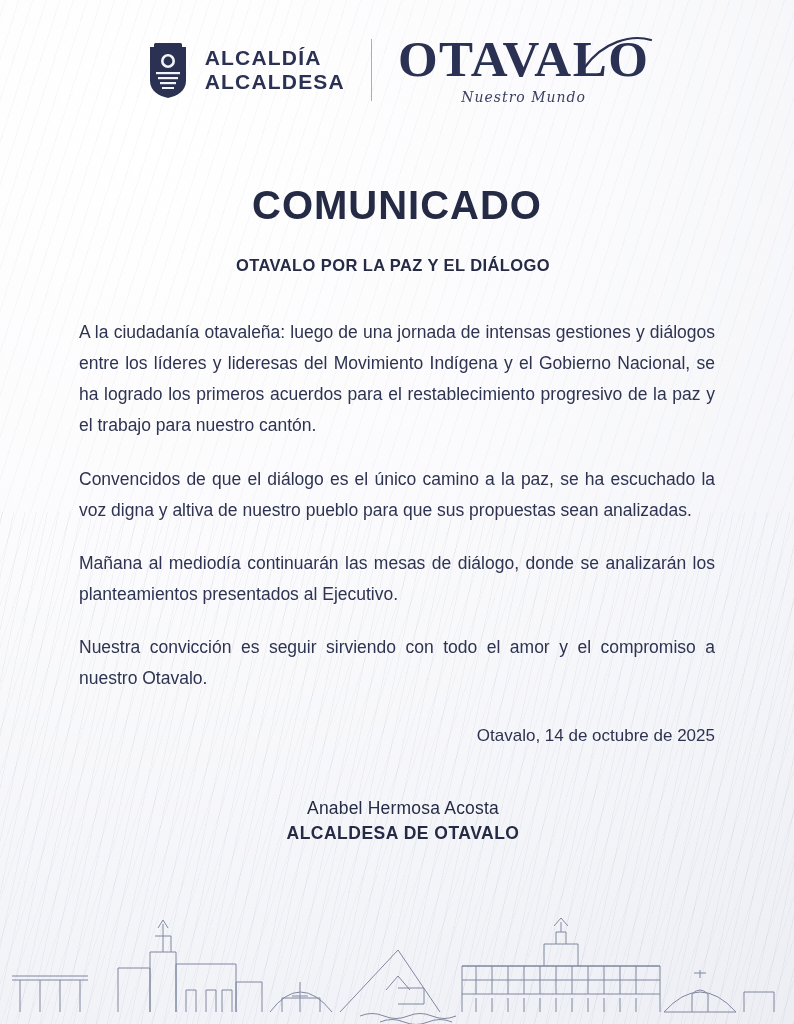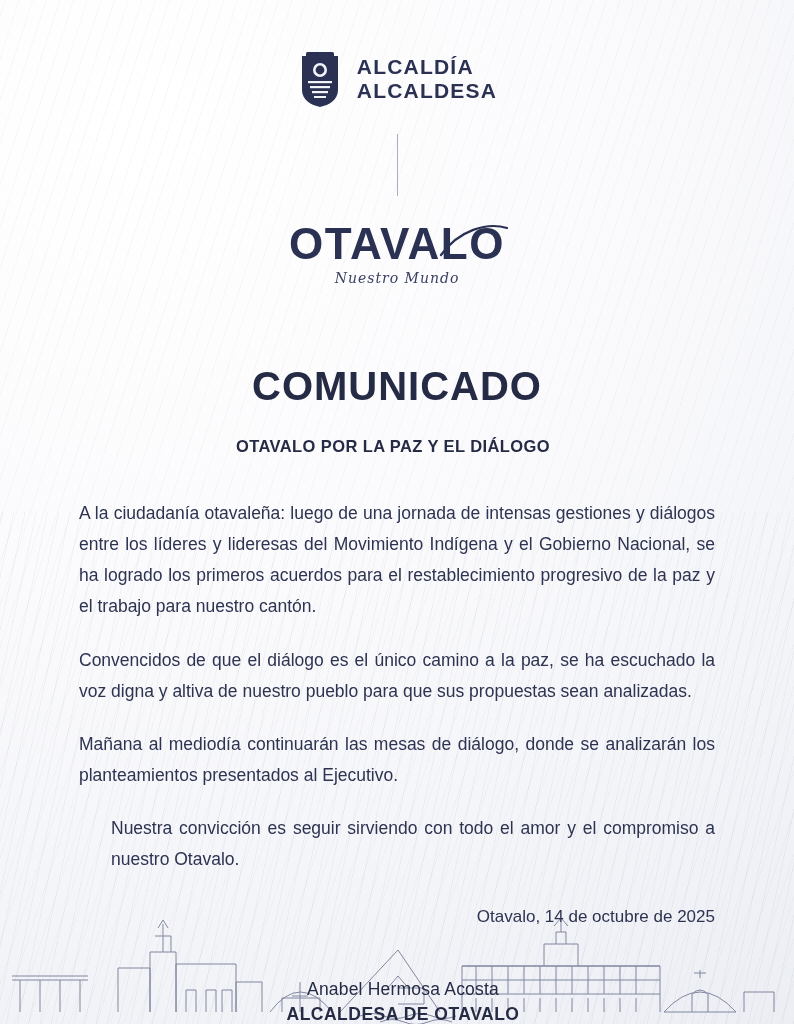--- a/index.html
+++ b/index.html
@@ -57,22 +57,21 @@
     position: relative;
     z-index: 3;
   }
 
   
   .header {
     display: flex;
     align-items: center;
     justify-content: center;
     gap: 26px;
-    padding-top: 50px;
-    flex-direction: column;
+    padding-top: 34px;
   }
   .brand-left {
     display: flex;
     align-items: center;
     gap: 14px;
   }
   .shield {
     width: 46px;
     height: 58px;
   }
@@ -93,25 +92,25 @@
     width: 1px;
     height: 62px;
     background: #a9aec3;
   }
   .brand-right {
     text-align: center;
     color: #2b3152;
     position: relative;
   }
   .otavalo-word {
-    font-size: 44px;
+    font-size: 51px;
     font-weight: 700;
     letter-spacing: 1.5px;
     line-height: 1;
-    font-family: Liberation Sans, sans-serif;
+    font-family: Liberation Serif, serif;
     text-align: right;
   }
   .otavalo-slogan {
     font-family: "DejaVu Serif", serif;
     font-style: italic;
     font-size: 14px;
     letter-spacing: 1px;
     margin-top: 4px;
     color: #3a4062;
   }
@@ -148,21 +147,20 @@
   .body-copy p {
     font-size: 17.5px;
     line-height: 1.78;
     margin: 0 0 22px 0;
     text-align: justify;
     text-justify: inter-word;
     font-weight: 400;
   }
   .body-copy p:last-child {
     margin-bottom: 0;
-    margin-left: 32px;
   }
 
   .place-date {
     width: 636px;
     margin: 32px auto 0 auto;
     text-align: right;
     font-size: 17px;
     color: #2d3350;
   }
 

